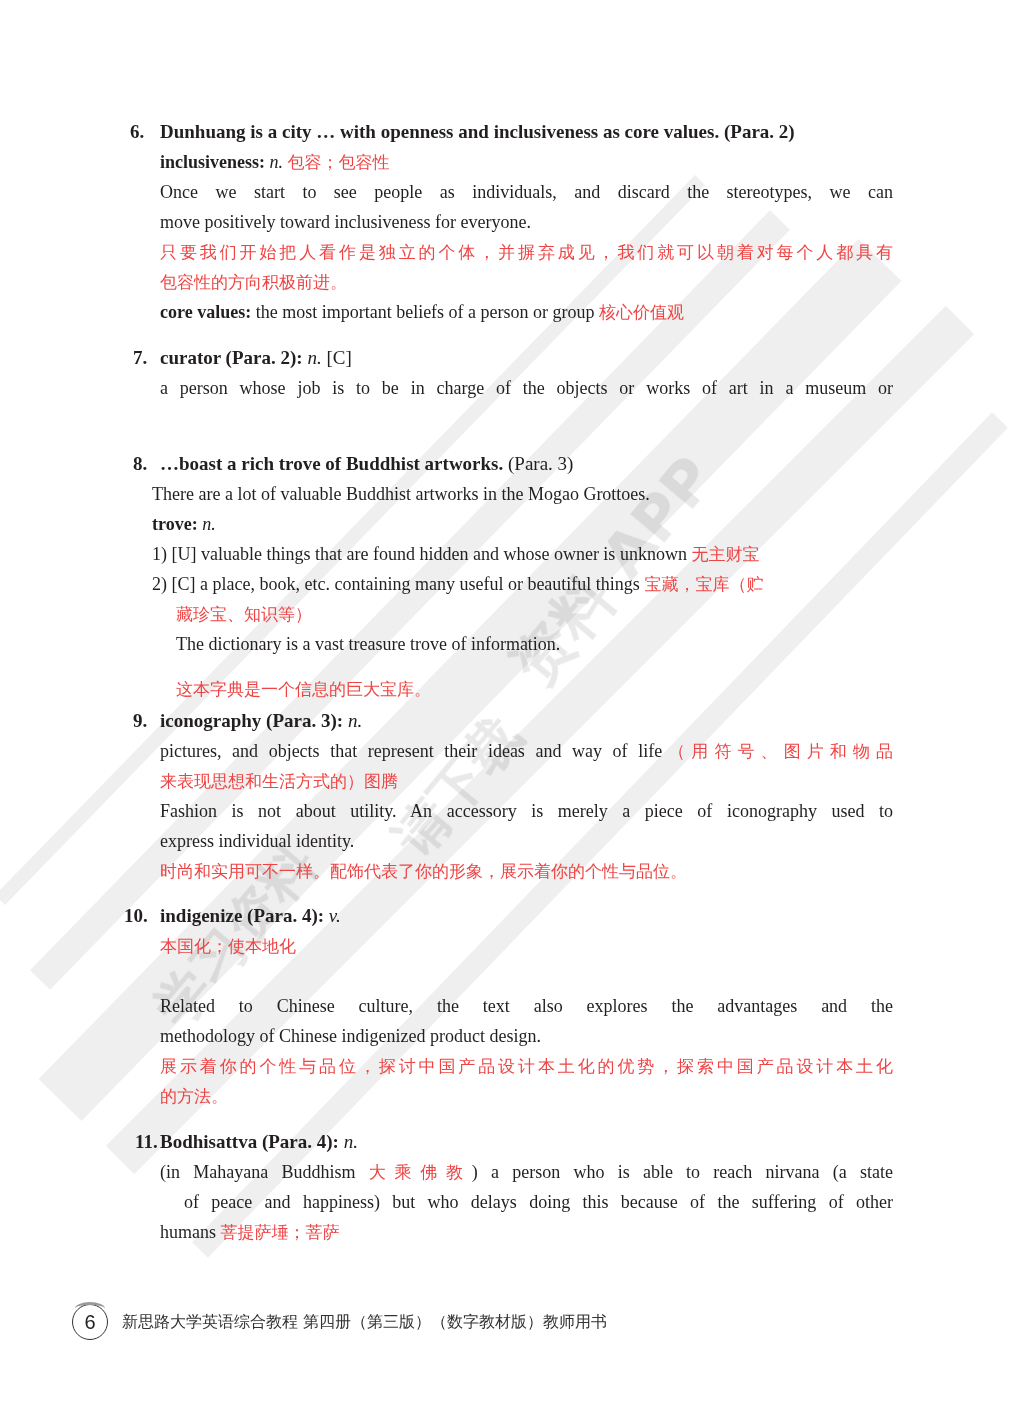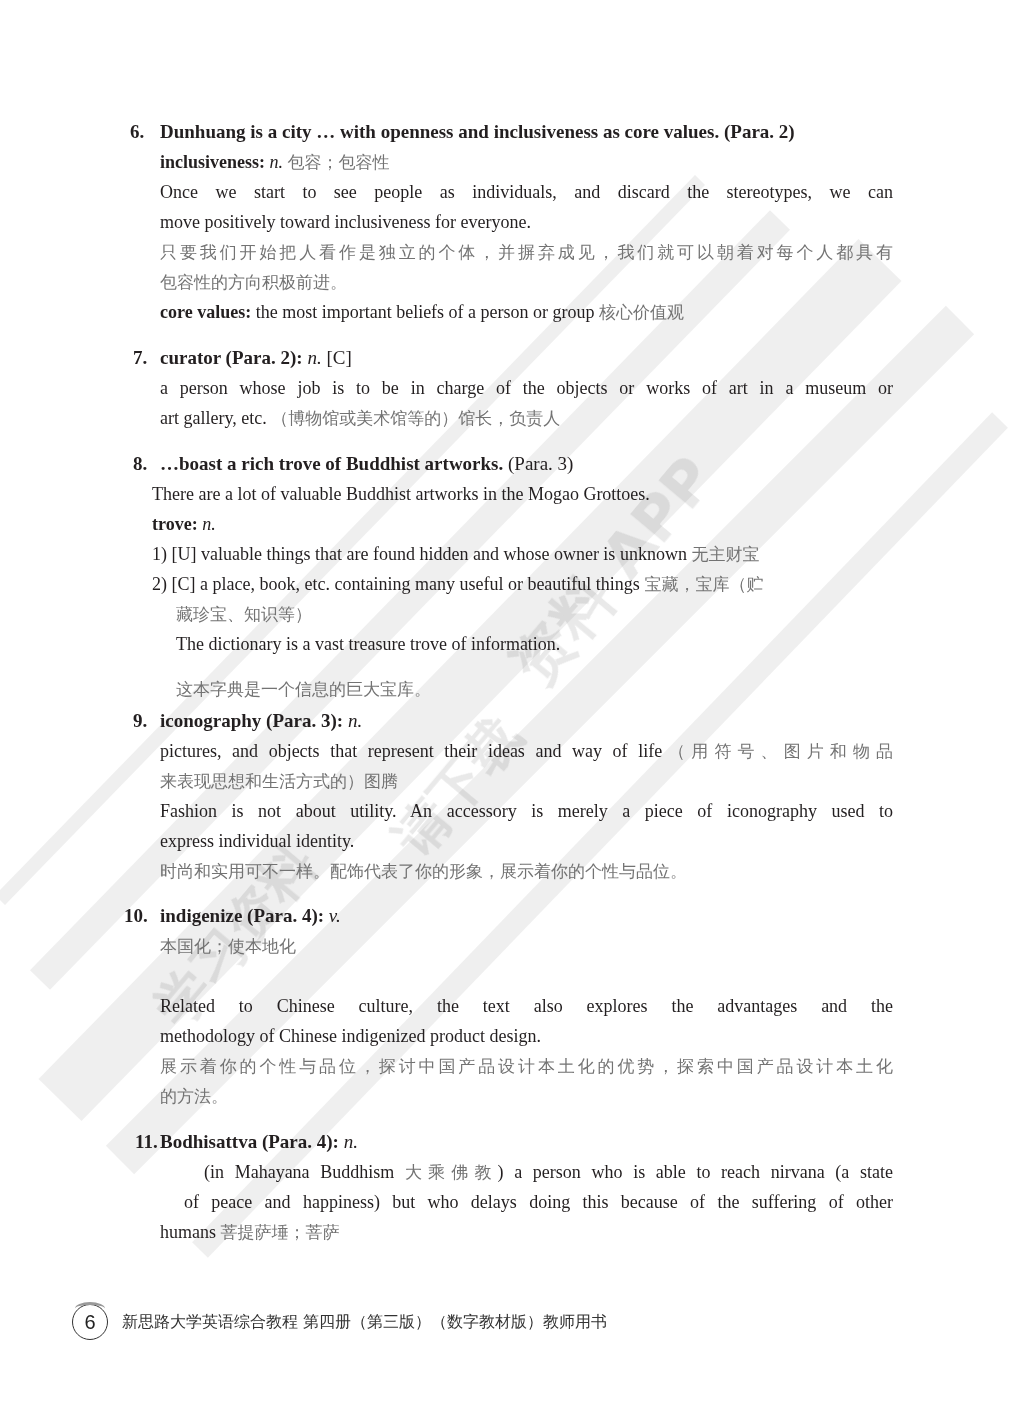--- a/index.html
+++ b/index.html
@@ -21,21 +21,21 @@
   .head .it, .it { font-style: italic; font-weight: normal; }
   .head .norm { font-weight: normal; }
   .line {
     position: absolute; font-size: 18px; line-height: 30px; white-space: nowrap;
   }
   .block {
     position: absolute; font-size: 18px; line-height: 30px; text-align: justify;
     text-align-last: left;
   }
   .bold { font-weight: bold; }
-  .zh { font-family: "DejaVu Sans", sans-serif; font-size: 17px; color: #737373; }
+  .zh { font-family: "DejaVu Sans", sans-serif; font-size: 17px; color: #ef4444; }
   .footer-circle {
     position: absolute; left: 72px; top: 1304px; width: 34px; height: 34px; border: 1.5px solid #333;
     border-radius: 50%; font-family: "Liberation Sans", sans-serif; font-size: 20px; line-height: 34px;
     text-align: center; color: #222;
   }
   .footer-circle::before {
     content: ""; position: absolute; left: 2px; top: -3px; width: 30px; height: 10px;
     border-top: 3px solid #999; border-radius: 50% 50% 0 0; 
   }
   .footer-text {
@@ -88,21 +88,20 @@
 
   <div class="entry" style="top:343px;">
     <span class="num" style="left:133px;">7.</span>
     <span class="head">
       <span>curator (Para. 2):</span>
       <span class="it">n.</span>
       <span class="norm">[C]</span>
     </span>
     <div class="block" style="left:160px; top:30px; width:733px;">
       <div style="text-align-last:justify;">a person whose job is to be in charge of the objects or works of art in a museum or</div>
-      <div><span>art gallery, etc.</span> <span class="zh">（博物馆或美术馆等的）馆长，负责人</span></div>
     </div>
   </div>
 
   <div class="entry" style="top:449px;">
     <span class="num" style="left:133px;">8.</span>
     <span class="head">
       <span>…boast a rich trove of Buddhist artworks.</span>
       <span class="norm">(Para. 3)</span>
     </span>
     <div class="line" style="left:152px; top:30px;">There are a lot of valuable Buddhist artworks in the Mogao Grottoes.</div>
@@ -159,21 +158,21 @@
     </div>
   </div>
 
   <div class="entry" style="top:1127px;">
     <span class="num" style="left:124px;margin-left:11px;">11.</span>
     <span class="head">
       <span>Bodhisattva (Para. 4):</span>
       <span class="it">n.</span>
     </span>
     <div class="block" style="left:160px; top:30px; width:733px;">
-      <div style="text-align-last:justify;margin-left:44px;"><span>(in Mahayana Buddhism</span> <span class="zh">大乘佛教</span><span>) a person who is able to reach nirvana (a state</span></div>
+      <div style="text-align-last:justify;"><span>(in Mahayana Buddhism</span> <span class="zh">大乘佛教</span><span>) a person who is able to reach nirvana (a state</span></div>
       <div style="text-align-last:justify;margin-left:24px;">of peace and happiness) but who delays doing this because of the suffering of other</div>
       <div><span>humans</span> <span class="zh">菩提萨埵；菩萨</span></div>
     </div>
   </div>
 
 </div>
 
 <div class="footer-circle">6</div>
 <div class="footer-text">新思路大学英语综合教程  第四册（第三版）（数字教材版）教师用书</div>
 

